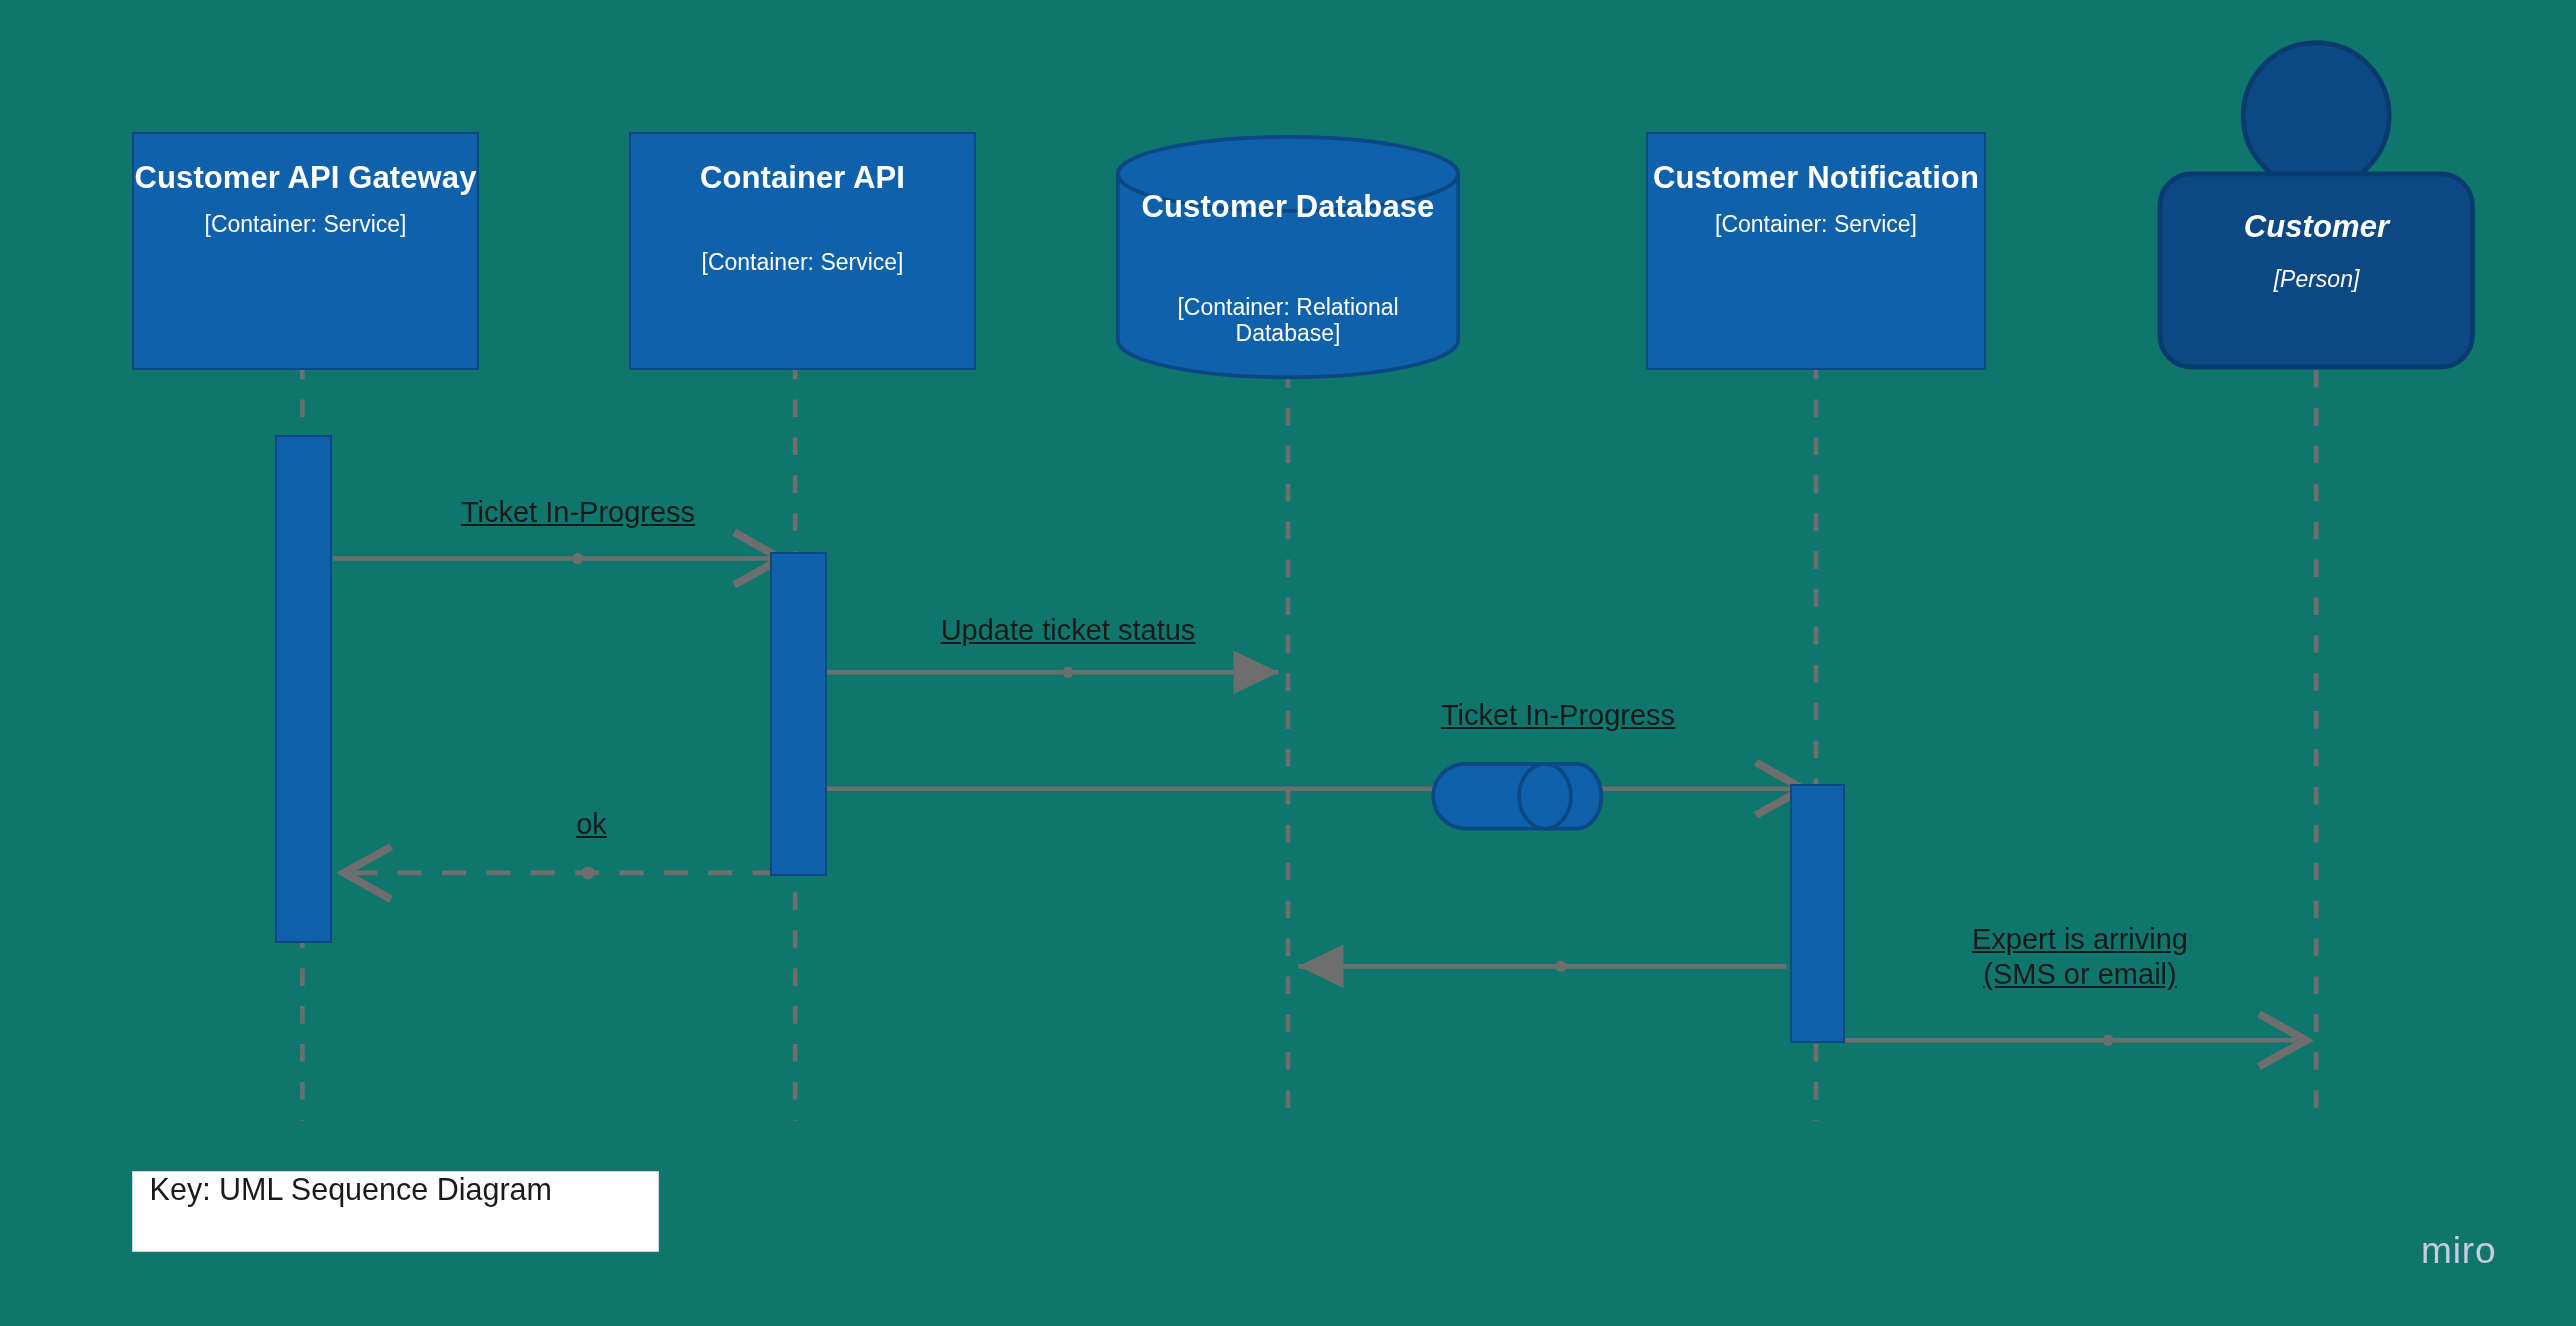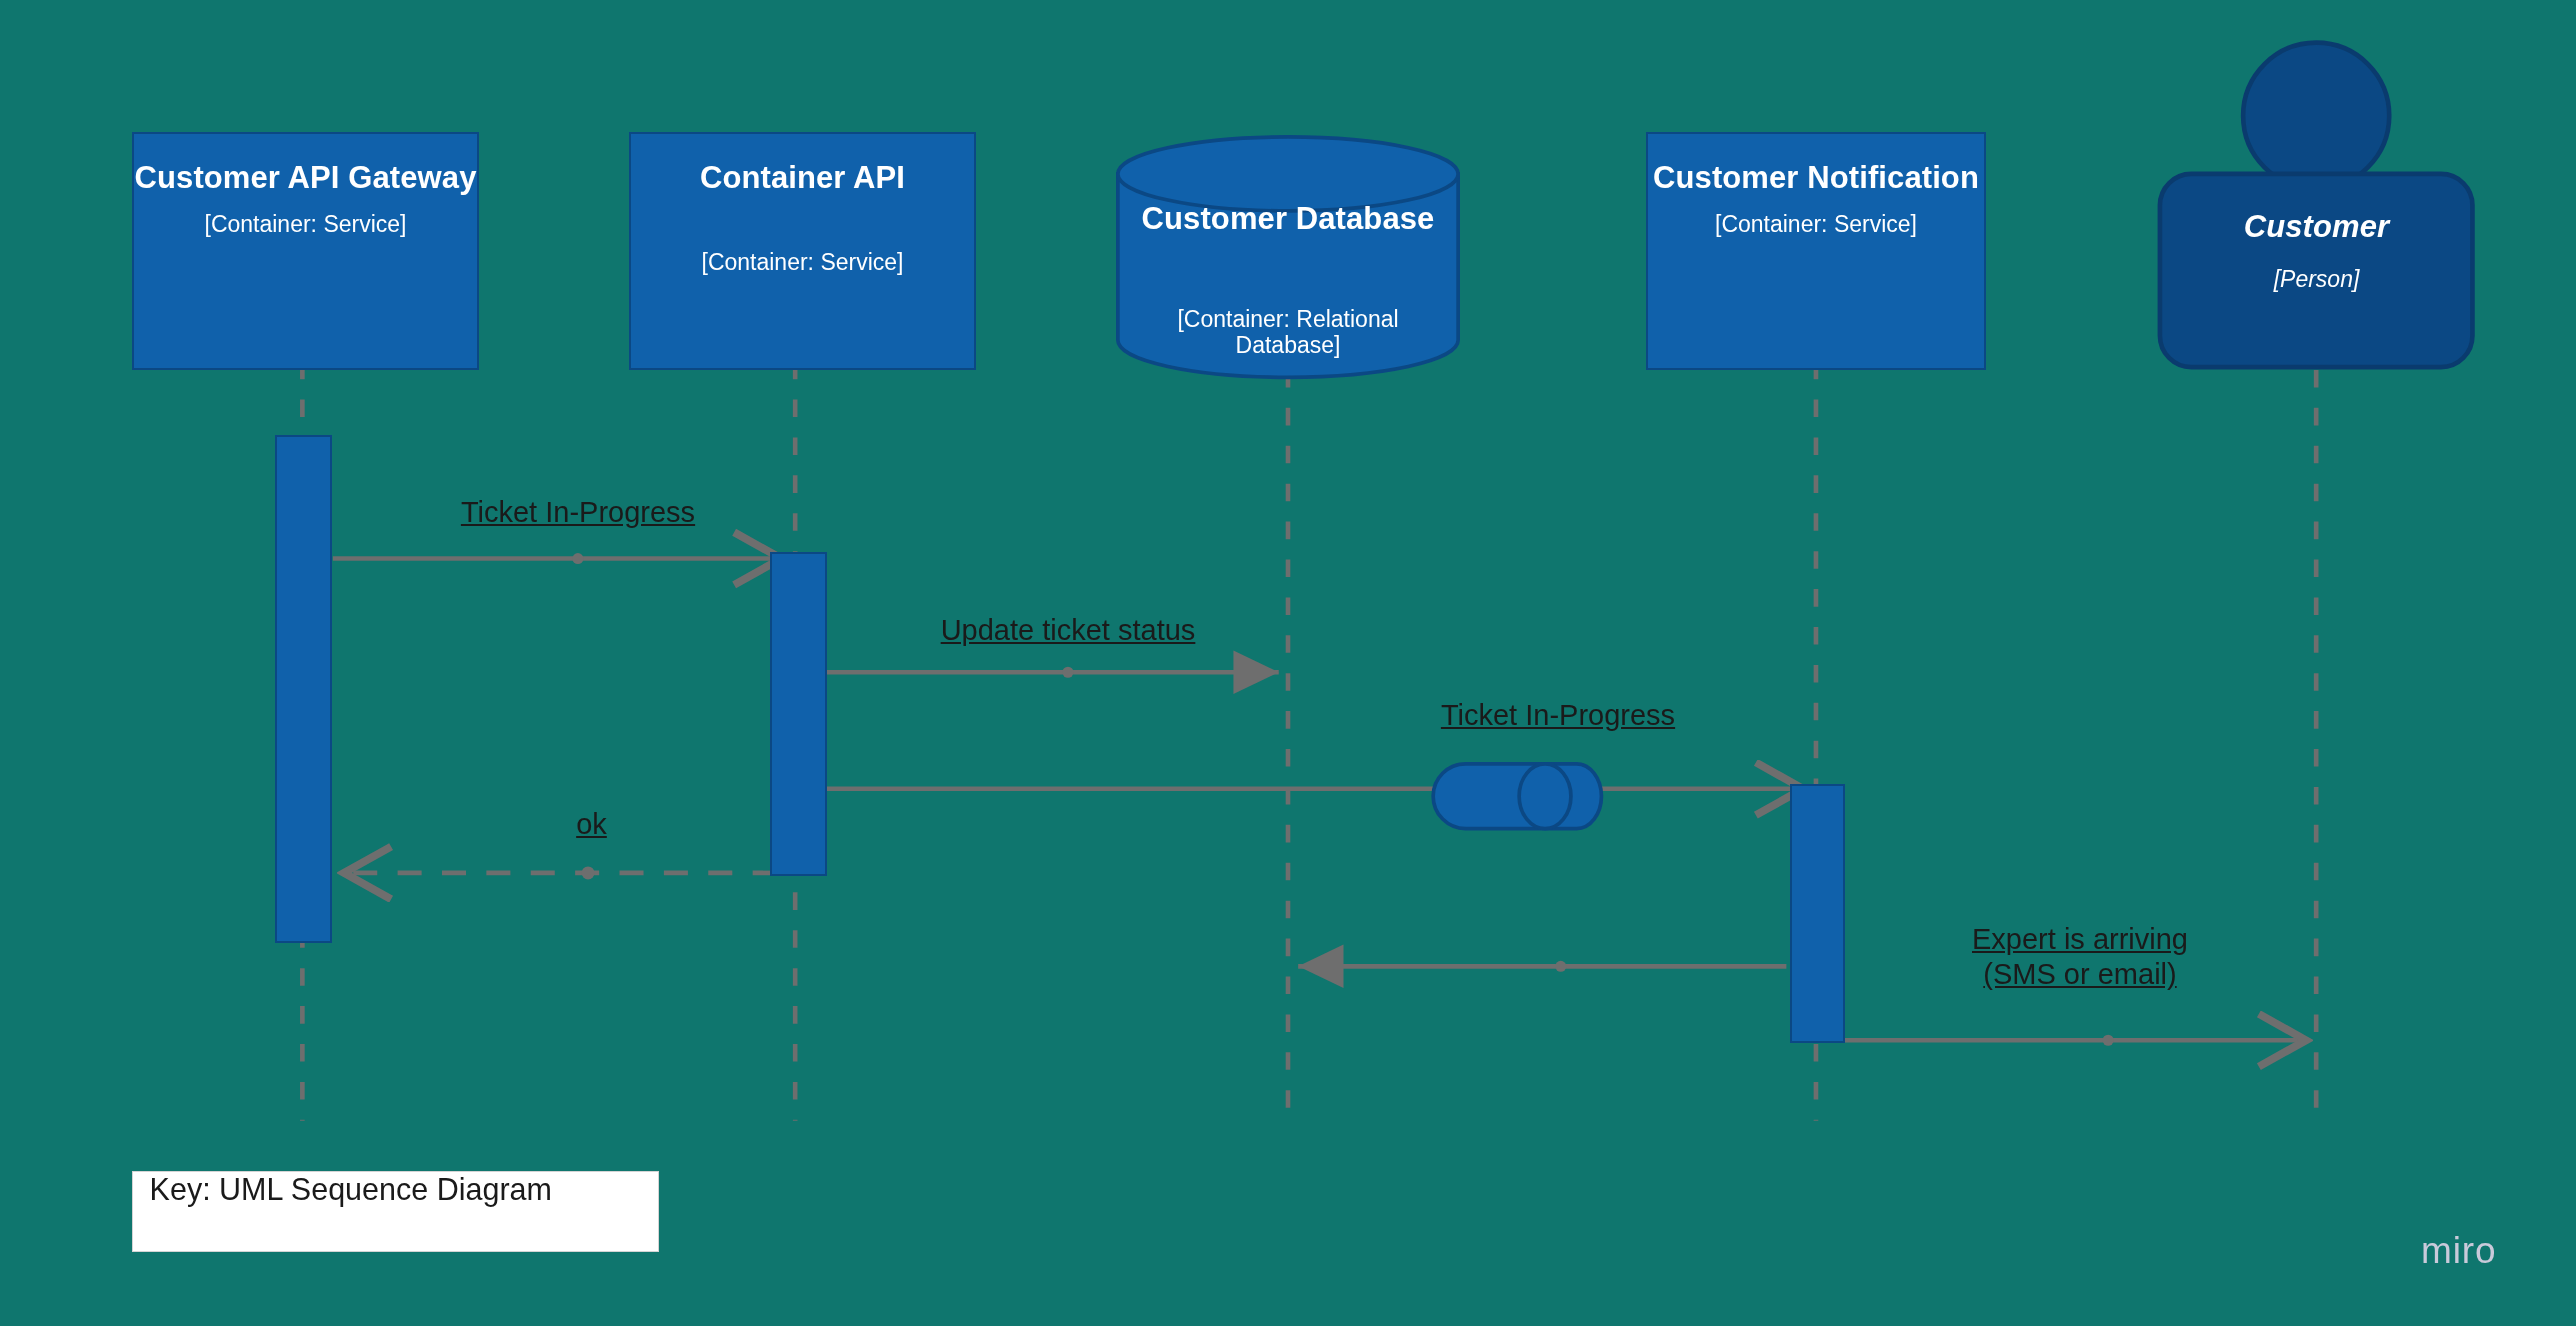--- a/index.html
+++ b/index.html
@@ -56,21 +56,20 @@
   .db-wrap {
     position: absolute;
   }
   .db-text {
     position: absolute;
     left: 0;
     width: 100%;
     text-align: center;
     color: #ffffff;
     pointer-events: none;
-    margin-top: 12px;
   }
   
   .person-wrap {
     position: absolute;
   }
   .person-text {
     position: absolute;
     left: 0;
     width: 100%;
     text-align: center;

